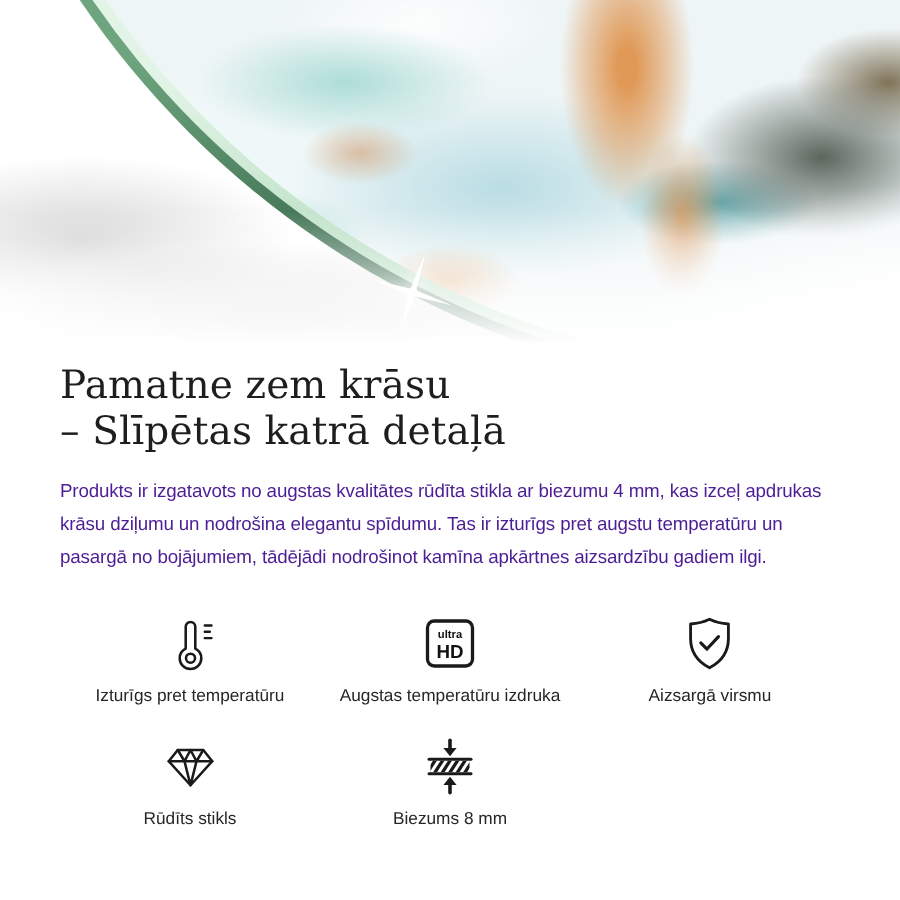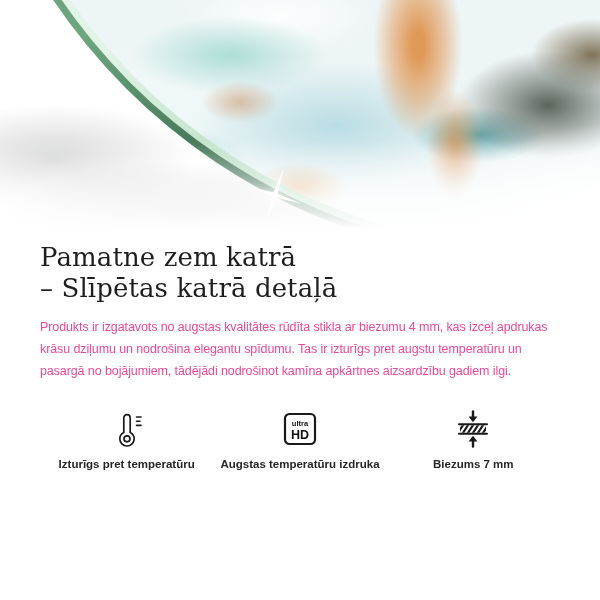--- a/index.html
+++ b/index.html
@@ -56,31 +56,31 @@
 
   
   .content{padding:0 40px;}
   h1{
     font-family:"DejaVu Serif","Liberation Serif",serif;
     font-weight:normal;font-size:26px;line-height:1.2;
     color:#1e1e1e;margin:8px 0 0;letter-spacing:0.1px;
   }
   .desc{
     font-size:12.5px;line-height:21.8px;letter-spacing:-0.1px;
-    color:#ec4899;margin:13px 0 0;max-width:537px;
+    color:#4c1d95;margin:13px 0 0;max-width:537px;
   }
 
   
   .features{
     display:grid;grid-template-columns:repeat(3,1fr);
     row-gap:20px;margin-top:25px;
   }
   .feature{display:flex;flex-direction:column;align-items:center;text-align:center;}
   .feature .ic{height:42px;display:flex;align-items:center;justify-content:flex-end;}
-  .feature .label{margin-top:8px;font-size:11.5px;color:#262626;font-weight:bold;}
+  .feature .label{margin-top:8px;font-size:11.5px;color:#262626;}
   .icsvg{stroke:#1a1a1a;fill:none;stroke-linecap:round;stroke-linejoin:round;}
   .icsvg text{stroke:none;fill:#111111;font-family:"Liberation Sans",sans-serif;}
 </style>
 </head>
 <body>
 
 <div class="canvas">
 
   <div class="hero">
     <div class="shadow"></div>
@@ -91,21 +91,21 @@
     <svg class="sparkle" width="64" height="64" viewBox="-32 -32 64 64">
       <g transform="rotate(18)">
         <path d="M0 -28 L2 -2 L28 0 L2 2 L0 28 L-2 2 L-28 0 L-2 -2 Z" fill="#ffffff"></path>
       </g>
       <circle r="3.2" fill="#ffffff"></circle>
     </svg>
   </div>
 
   <div class="content">
     <h1>
-      <span>Pamatne zem katrā</span><br>
+      <span>Pamatne zem krāsu</span><br>
       <span>– Slīpētas katrā detaļā</span>
     </h1>
     <p class="desc">Produkts ir izgatavots no augstas kvalitātes rūdīta stikla ar biezumu 4 mm, kas izceļ apdrukas krāsu dziļumu un nodrošina elegantu spīdumu. Tas ir izturīgs pret augstu temperatūru un pasargā no bojājumiem, tādējādi nodrošinot kamīna apkārtnes aizsardzību gadiem ilgi.</p>
 
     <div class="features">
 
       <div class="feature">
         <div class="ic">
           <svg class="icsvg" width="40" height="40" viewBox="0 0 40 40" stroke-width="1.7">
             <path d="M16.8 23.4 V8.8 C16.8 7 18.2 5.6 20 5.6 C21.8 5.6 23.2 7 23.2 8.8 V23.4 C25.6 24.6 27.2 27.1 27.2 29.8 C27.2 33.8 24 37 20 37 C16 37 12.8 33.8 12.8 29.8 C12.8 27.1 14.4 24.6 16.8 23.4 Z"></path>
@@ -120,21 +120,39 @@
         <div class="ic">
           <svg class="icsvg" width="40" height="40" viewBox="0 0 40 40" stroke-width="2.2">
             <rect x="5" y="5" width="30" height="30" rx="4.5"></rect>
             <text x="20" y="16.5" text-anchor="middle" font-size="7.5" font-weight="700">ultra</text>
             <text x="20" y="29.5" text-anchor="middle" font-size="12.5" font-weight="700">HD</text>
           </svg>
         </div>
         <div class="label">Augstas temperatūru izdruka</div>
       </div>
 
+      <div class="feature">
+        <div class="ic">
+          <svg class="icsvg" width="40" height="40" viewBox="0 0 40 40" stroke-width="1.9">
+            <path d="M20 3.8 C23.8 5.6 28.2 6.7 32.6 7 V16.8 C32.6 25.6 27.4 32.3 20 36.2 C12.6 32.3 7.4 25.6 7.4 16.8 V7 C11.8 6.7 16.2 5.6 20 3.8 Z"></path>
+            <path d="M14.2 19.6 L18.3 23.7 L26 15.4" stroke-width="2.1"></path>
+          </svg>
+        </div>
+        <div class="label">Aizsargā virsmu</div>
+      </div>
 
+      <div class="feature">
+        <div class="ic">
+          <svg class="icsvg" width="40" height="40" viewBox="0 0 40 40" stroke-width="1.7">
+            <path d="M11.5 9 H28.5 L34.5 16.5 L20 32.5 L5.5 16.5 Z"></path>
+            <path d="M11.5 9 L16 16.5 L20 9 L24 16.5 L28.5 9 M5.5 16.5 H34.5 M16 16.5 L20 32.5 L24 16.5"></path>
+          </svg>
+        </div>
+        <div class="label">Rūdīts stikls</div>
+      </div>
 
 
       <div class="feature">
         <div class="ic">
           <svg class="icsvg" width="40" height="40" viewBox="0 0 40 40" stroke-width="2">
             <defs>
                 <clipPath id="bar">
                   <rect x="7" y="16.2" width="26" height="7.6"></rect>
                 </clipPath>
               </defs>
@@ -147,18 +165,18 @@
               <line x1="28" y1="27" x2="37" y2="13"></line>
             </g>
             <line x1="6" y1="15.2" x2="34" y2="15.2"></line>
             <line x1="6" y1="24.8" x2="34" y2="24.8"></line>
             <line x1="20" y1="2.5" x2="20" y2="8" stroke-width="2.4"></line>
             <path d="M15.6 7.6 H24.4 L20 13.2 Z" fill="#1a1a1a" stroke="none"></path>
             <line x1="20" y1="37.5" x2="20" y2="32" stroke-width="2.4"></line>
             <path d="M15.6 32.4 H24.4 L20 26.8 Z" fill="#1a1a1a" stroke="none"></path>
           </svg>
         </div>
-        <div class="label">Biezums 7 mm</div>
+        <div class="label">Biezums 8 mm</div>
       </div>
 
     </div>
   </div>
 </div>
 
 </body></html>

